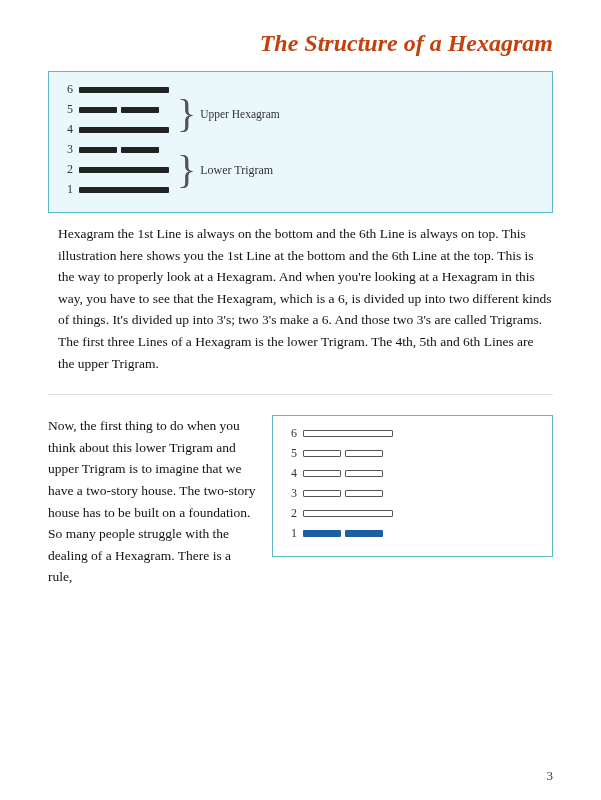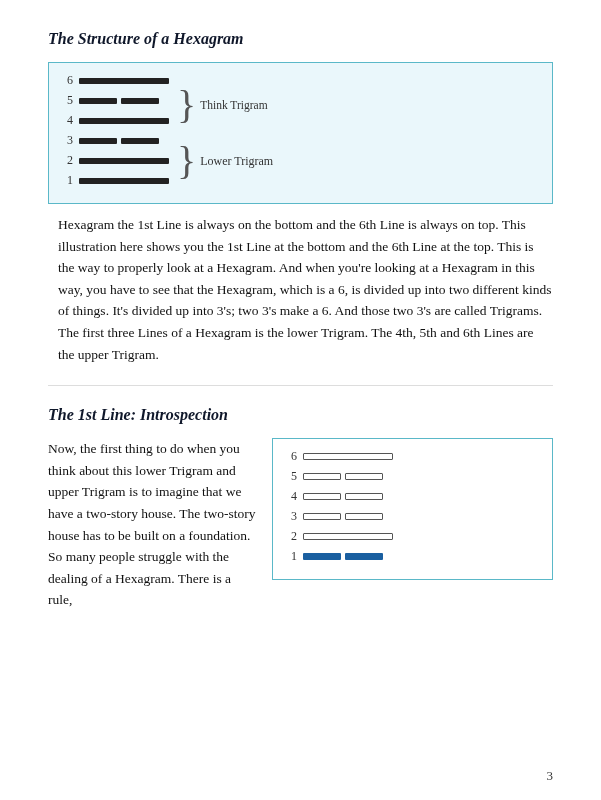--- a/index.html
+++ b/index.html
@@ -16,24 +16,24 @@
     .page {
       width: 601px;
       min-height: 800px;
       background: #ffffff;
       padding: 30px 48px 30px 48px;
       position: relative;
       box-shadow: 2px 2px 8px rgba(0,0,0,0.3);
     }
 
     .section-title {
-      text-align: left;
-      font-size: 16px;
+      text-align: right;
+      font-size: 24px;
       font-weight: bold;
-      color: #0f172a;
+      color: #c2410c;
       font-style: italic;
       margin-bottom: 14px;
     }
 
     
     .first-section {
       display: flex;
       flex-direction: column;
     }
 
@@ -248,37 +248,36 @@
             <span class="hex-num">1</span>
             <div class="hex-line-container">
               <div class="hex-bar hex-bar-full"></div>
             </div>
           </div>
         </div>
 
         <div class="hex-labels">
           <div class="brace-label brace-upper">
             <span style="font-size:40px; line-height:0.9; color:#555; font-weight:100;">}</span>
-            <span style="font-size:11.5px;">Think Trigram</span>
+            <span style="font-size:11.5px;">Upper Hexagram</span>
           </div>
           <div style="height:10px;"></div>
           <div class="brace-label">
             <span style="font-size:40px; line-height:0.9; color:#555; font-weight:100;">}</span>
             <span style="font-size:12px;">Lower Trigram</span>
           </div>
         </div>
       </div>
     </div>
 
     <div class="full-width-text">Hexagram the 1st Line is always on the bottom and the 6th Line is always on top.  This illustration here shows you the 1st Line at the bottom and the 6th Line at the top.  This is the way to properly look at a Hexagram.  And when you're looking at a Hexagram in this way, you have to see that the Hexagram, which is a 6, is divided up into two different kinds of things.  It's divided up into 3's; two 3's make a 6.  And those two 3's are called Trigrams.  The first three Lines of a Hexagram is the lower Trigram.  The 4th, 5th and 6th Lines are the upper Trigram.</div>
   </div>
 
   <hr class="divider">
 
-  <div class="section-title">The 1st Line: Introspection</div>
 
   <div class="second-section-top">
     <div class="second-section-text-left">Now, the first thing to do when you think about this lower Trigram and upper Trigram is to imagine that we have a two-story house.  The two-story house has to be built on a foundation.  So many people struggle with the dealing of a Hexagram.  There is a rule,</div>
 
     <div class="hexagram-diagram2">
       <div class="hex-lines-col">
 
         <div class="hex-row">
           <span class="hex-num">6</span>
           <div class="hex-line-container">

